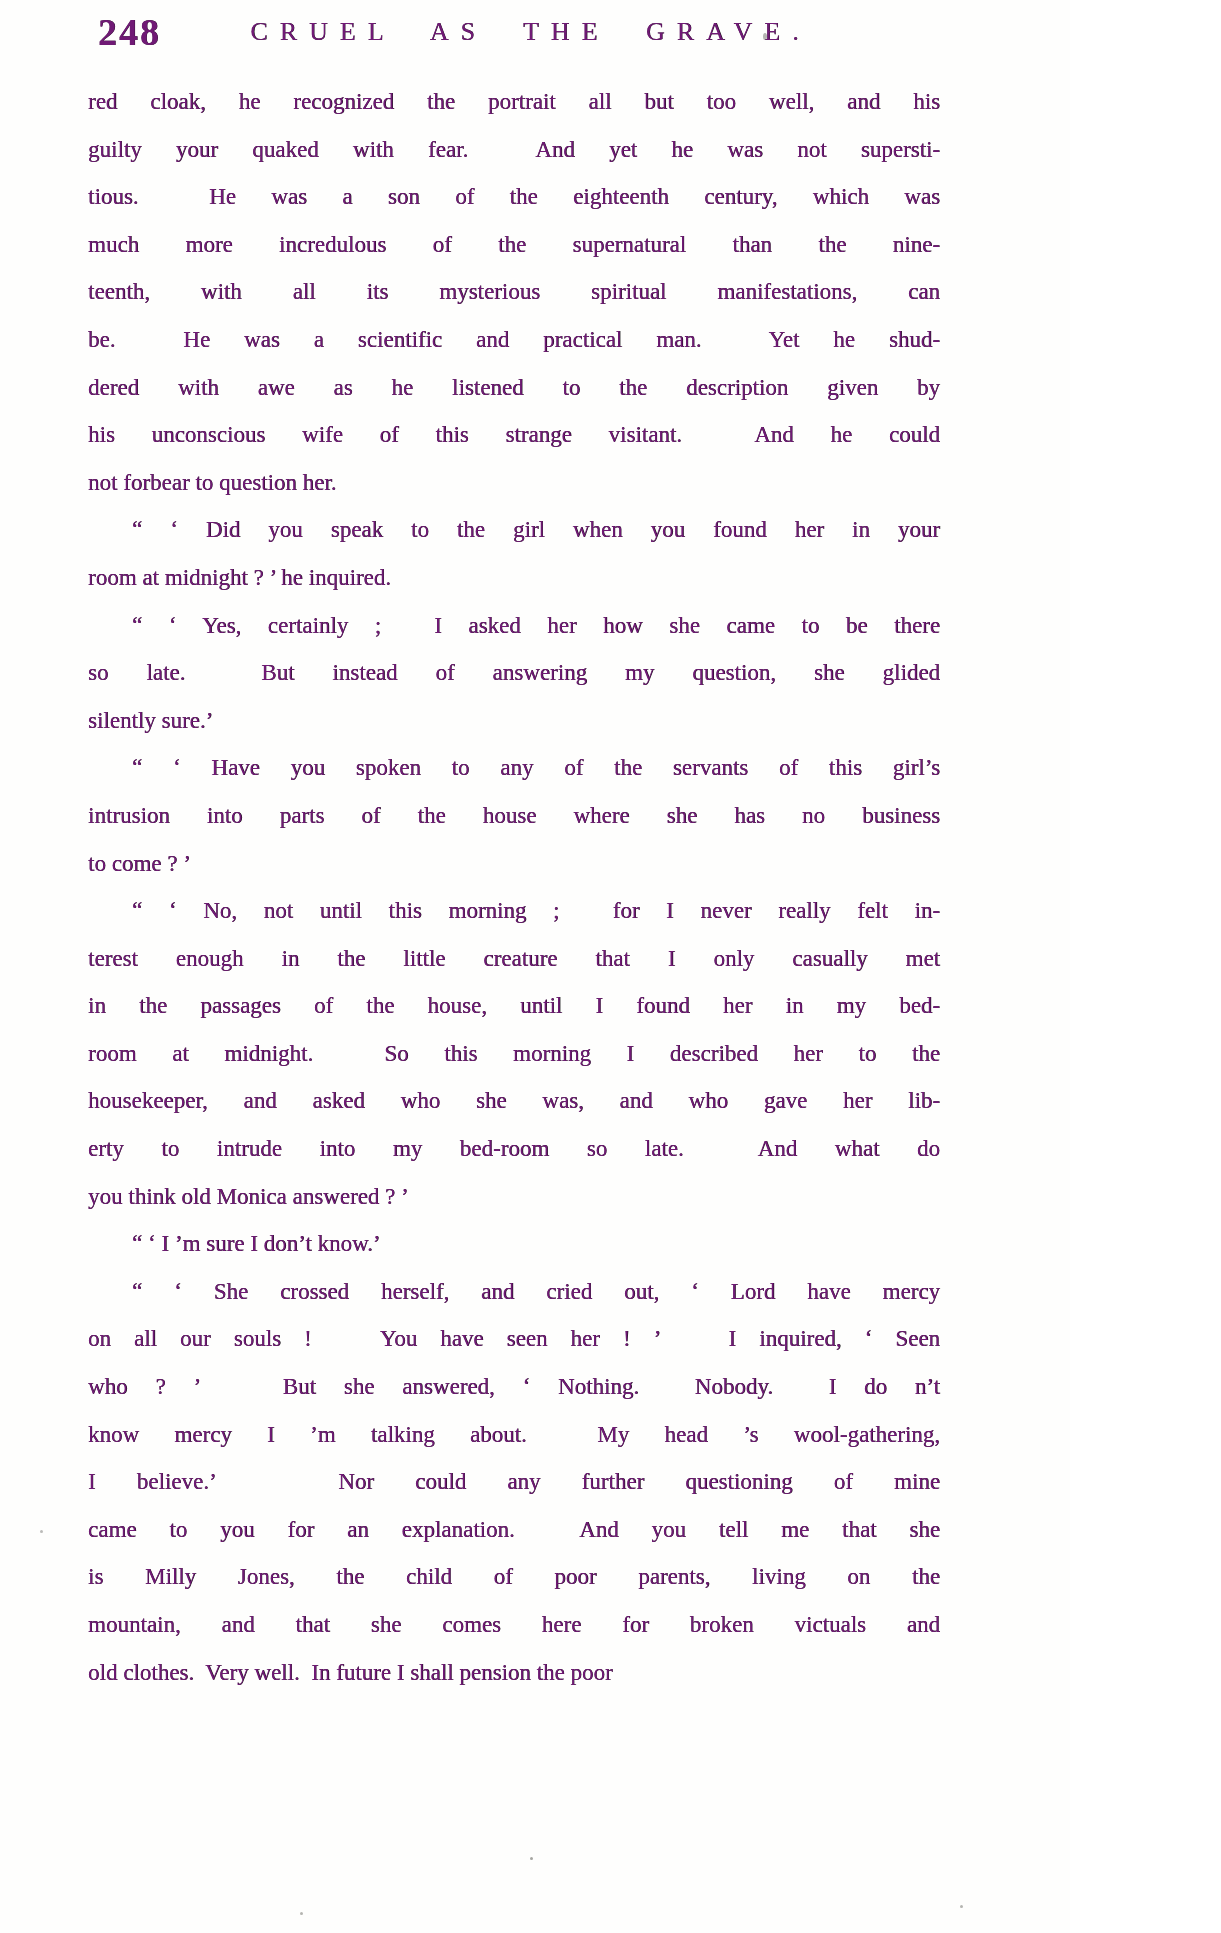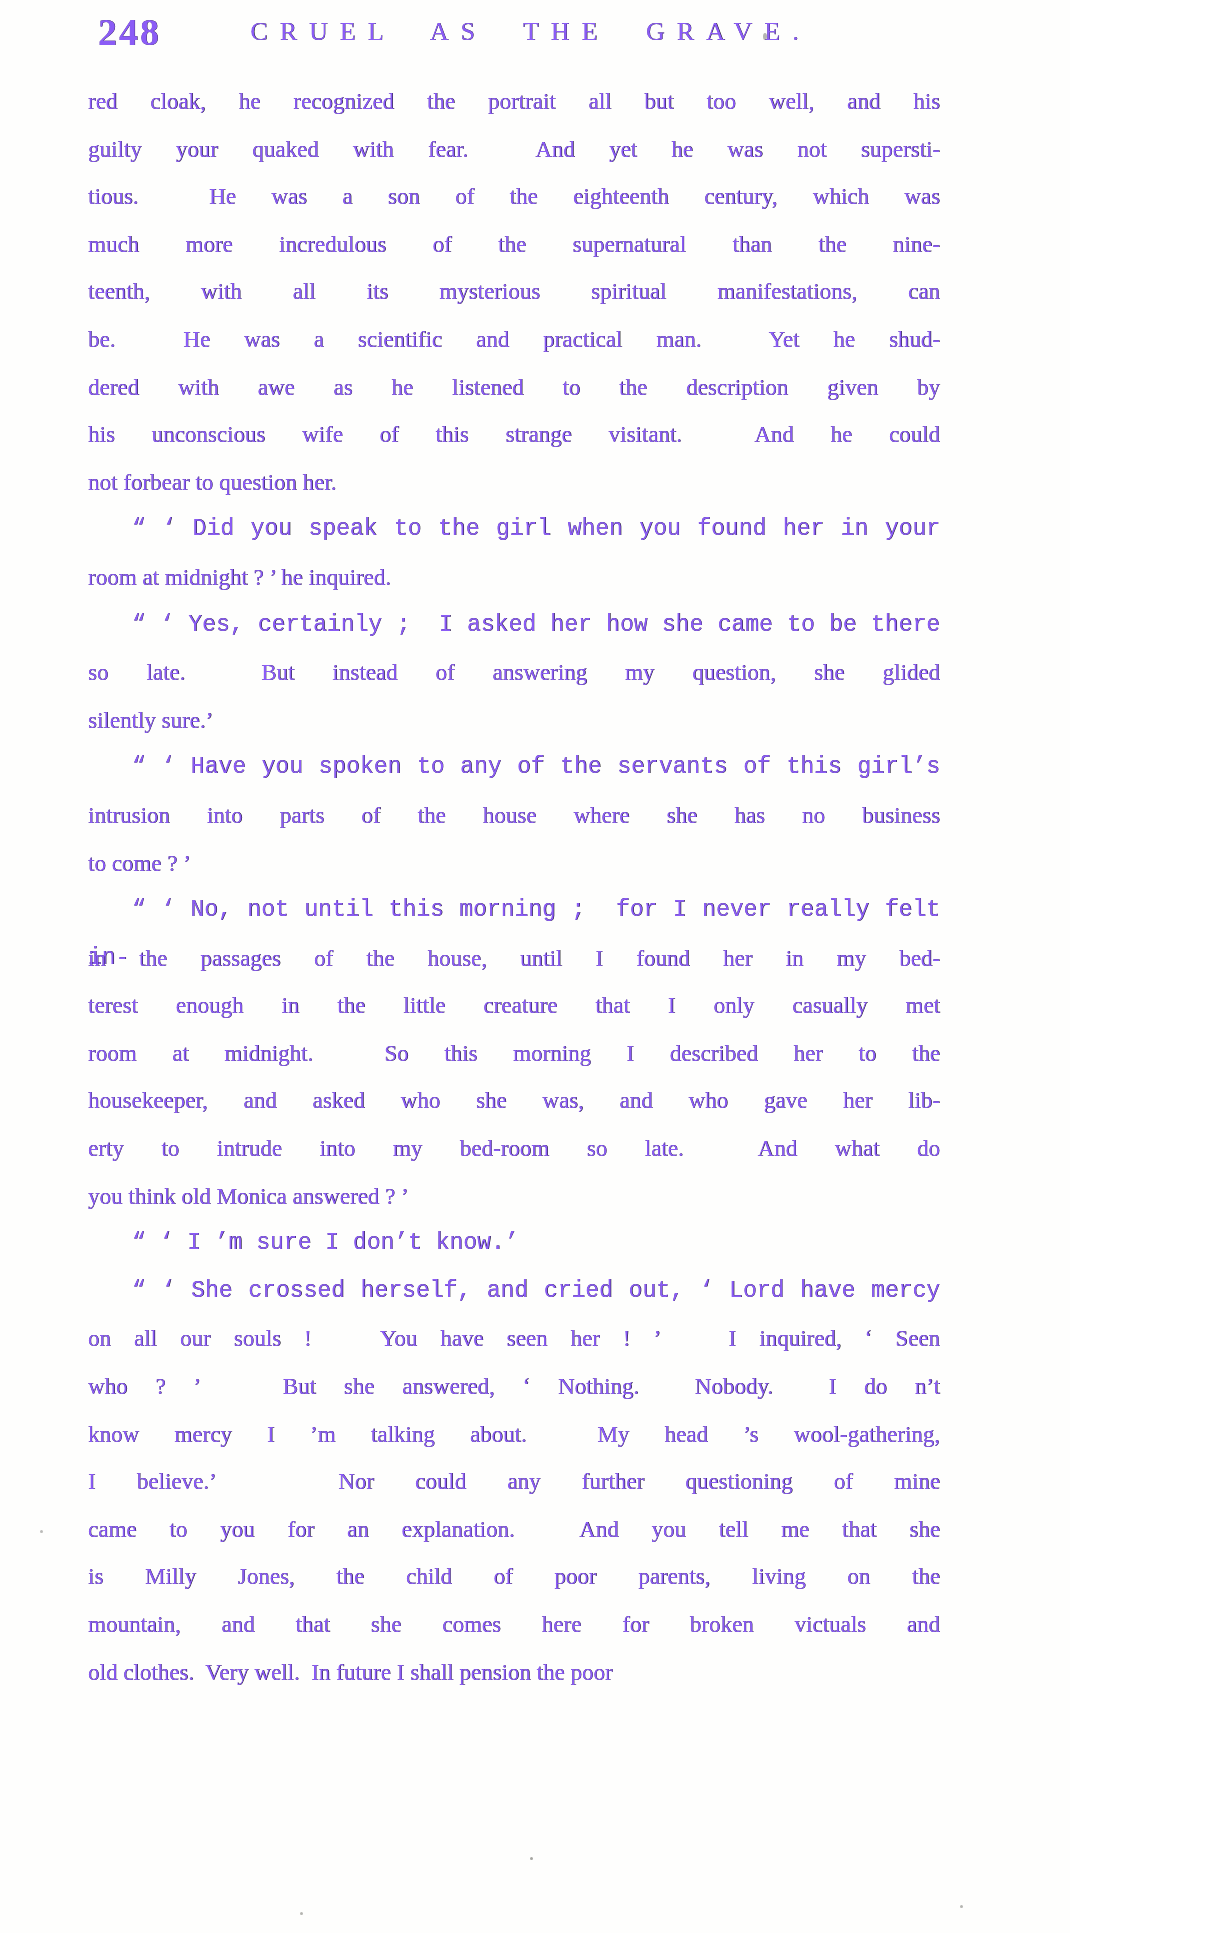--- a/index.html
+++ b/index.html
@@ -5,21 +5,21 @@
   html, body {
     margin: 0;
     padding: 0;
     background: #ffffff;
   }
   .page {
     position: relative;
     width: 1070px;
     height: 1933px;
     background: #fefefd;
-    color: #8b5cf6;
+    color: #701a75;
     font-family: "Liberation Serif", "DejaVu Serif", serif;
     overflow: hidden;
   }
   .running-header {
     position: absolute;
     top: 10px;
     left: 88px;
     width: 852px;
     height: 50px;
   }
@@ -57,21 +57,20 @@
     text-align-last: justify;
     white-space: pre-wrap;
     height: 47.6px;
     text-shadow: 0.35px 0.35px 0 #0b0b0b;
   }
   .line.last {
     text-align-last: left;
   }
   .line.indent {
     text-indent: 44px;
-    font-family: Liberation Mono, monospace;
   }
   .speck {
     position: absolute;
     background: #6b6b66;
     border-radius: 50%;
   }
 </style>
 </head>
 <body>
 
@@ -94,22 +93,22 @@
       <div class="line last">not forbear to question her.</div>
       <div class="line indent">“ ‘ Did you speak to the girl when you found her in your</div>
       <div class="line last">room at midnight ? ’ he inquired.</div>
       <div class="line indent">“ ‘ Yes, certainly ;  I asked her how she came to be there</div>
       <div class="line">so late.  But instead of answering my question, she glided</div>
       <div class="line last">silently sure.’</div>
       <div class="line indent">“ ‘ Have you spoken to any of the servants of this girl’s</div>
       <div class="line">intrusion into parts of the house where she has no business</div>
       <div class="line last">to come ? ’</div>
       <div class="line indent">“ ‘ No, not until this morning ;  for I never really felt in-</div>
+      <div class="line">terest enough in the little creature that I only casually met</div>
       <div class="line">in the passages of the house, until I found her in my bed-</div>
-      <div class="line">terest enough in the little creature that I only casually met</div>
       <div class="line">room at midnight.  So this morning I described her to the</div>
       <div class="line">housekeeper, and asked who she was, and who gave her lib-</div>
       <div class="line">erty to intrude into my bed-room so late.  And what do</div>
       <div class="line last">you think old Monica answered ? ’</div>
       <div class="line indent last">“ ‘ I ’m sure I don’t know.’</div>
       <div class="line indent">“ ‘ She crossed herself, and cried out, ‘ Lord have mercy</div>
       <div class="line">on all our souls !   You have seen her ! ’   I inquired, ‘ Seen</div>
       <div class="line">who ? ’   But she answered, ‘ Nothing.  Nobody.  I do n’t</div>
       <div class="line">know mercy I ’m talking about.  My head ’s wool-gathering,</div>
       <div class="line">I believe.’   Nor could any further questioning of mine</div>

